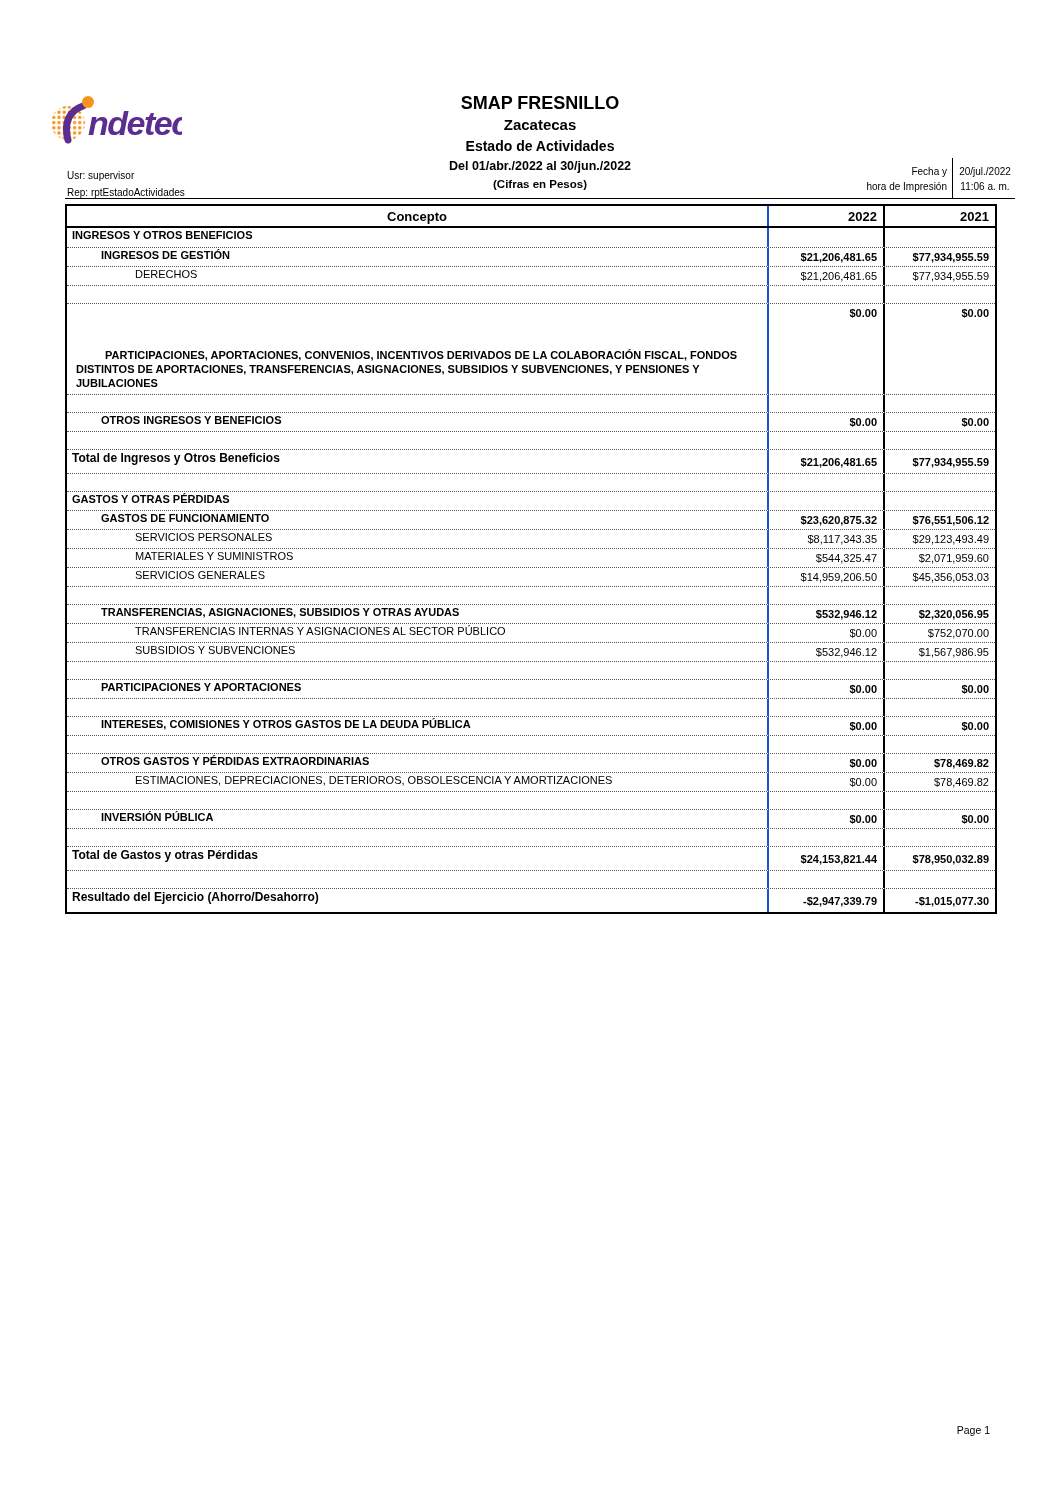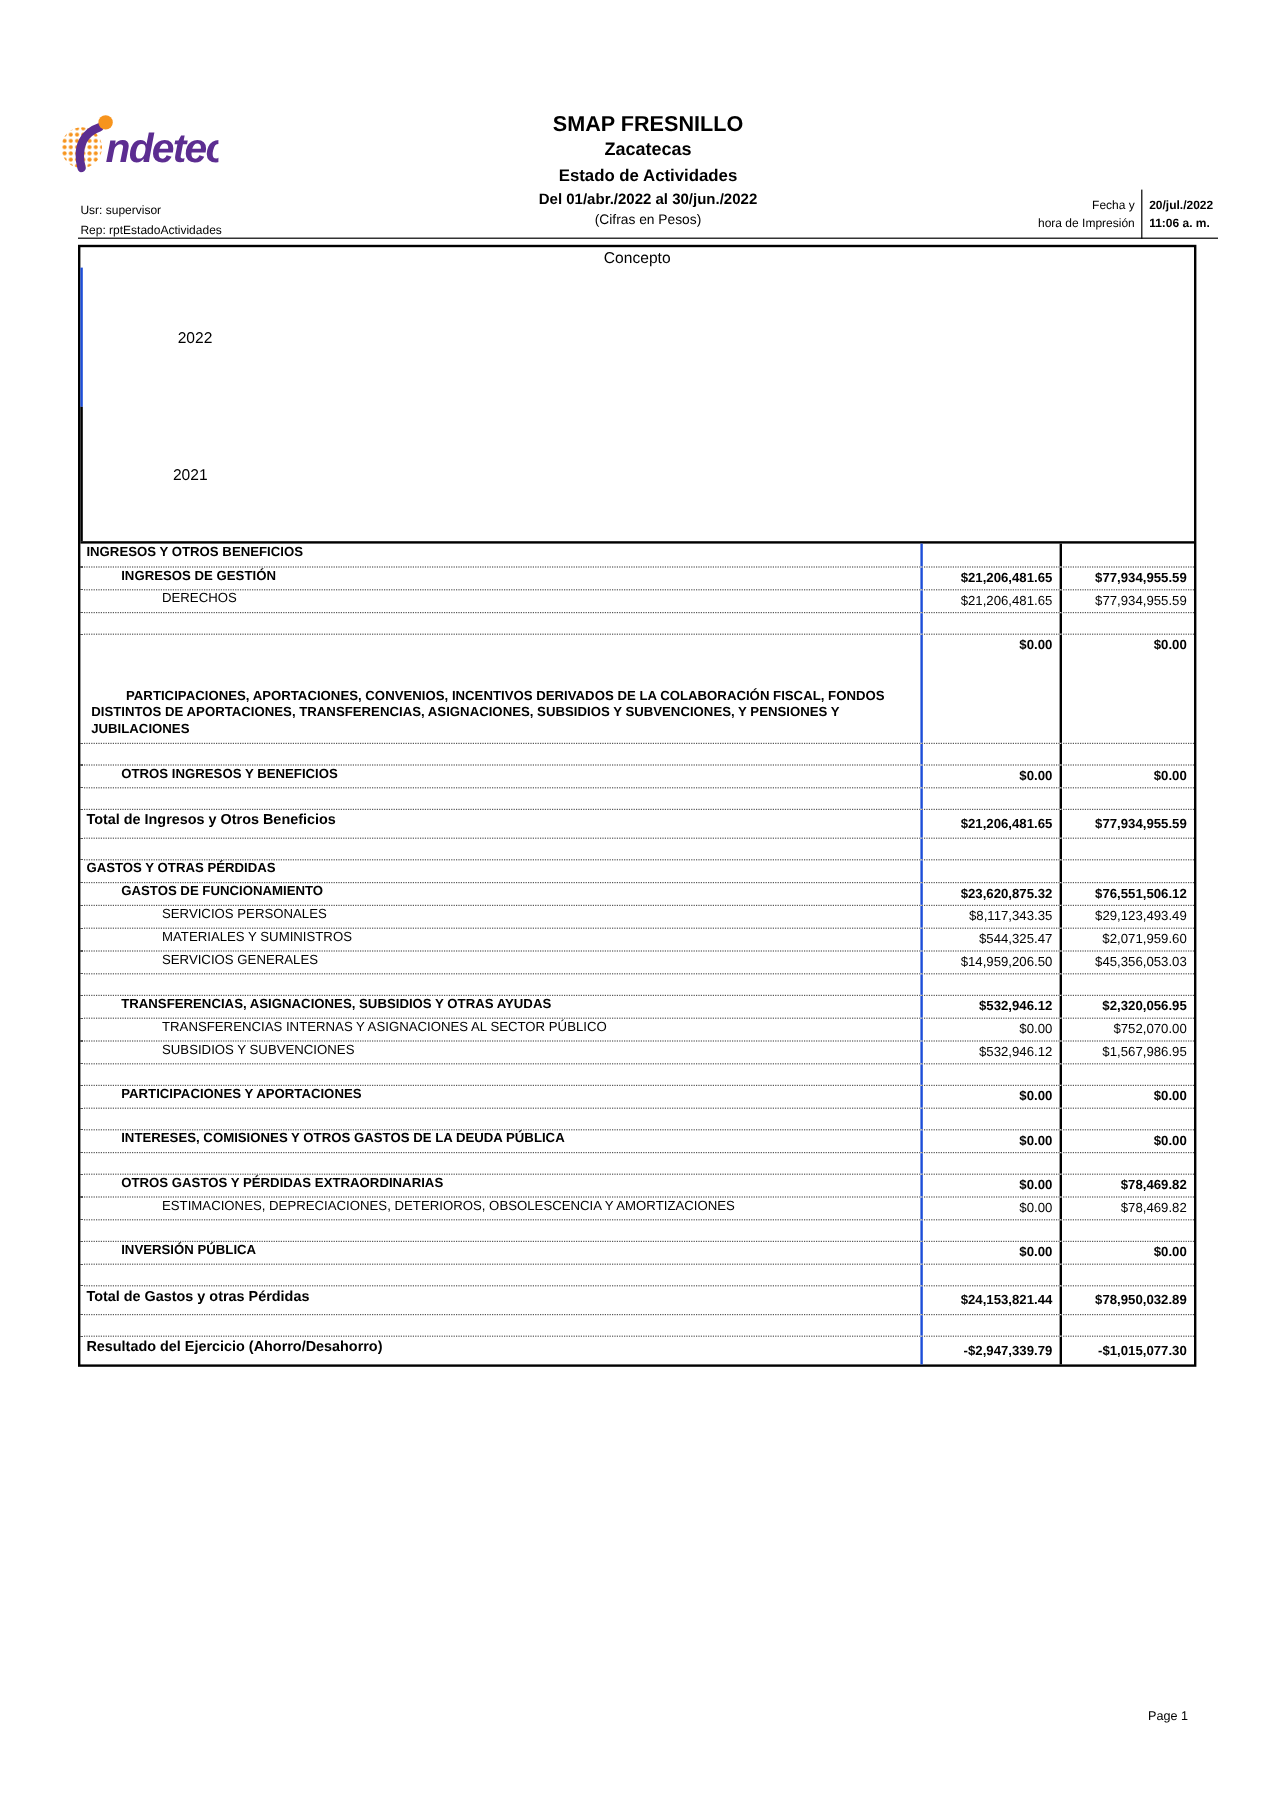--- a/index.html
+++ b/index.html
@@ -7,38 +7,38 @@
   body { font-family:"Liberation Sans", sans-serif; color:#000; }
   .page { position:relative; width:1058px; height:1497px; background:#fff; overflow:hidden;border-radius:22px; }
 
   
   .logo { position:absolute; left:46px; top:94px; width:136px; height:50px; }
   .title-block { position:absolute; left:65px; top:92px; width:950px; text-align:center; }
   .t-org    { font-size:18px; font-weight:bold; line-height:22px; }
   .t-state  { font-size:15px; font-weight:bold; line-height:22px; }
   .t-title  { font-size:14px; font-weight:bold; line-height:21px; }
   .t-period { font-size:12.5px; font-weight:bold; line-height:19px; }
-  .t-units  { font-size:11.5px; line-height:17px; }
+  .t-units  { font-size:11.5px; line-height:17px;font-weight:bold; }
 
   .meta-left { position:absolute; left:67px; top:167px; font-size:10px; line-height:17px; }
 
   .print-info { position:absolute; right:43px; top:158px; display:flex; height:41px; }
   .print-label { text-align:right; font-size:10px; line-height:15px; padding:6px 5px 0 0;
                  border-right:1px solid #000; }
-  .print-values { text-align:left; font-size:10px; line-height:15px; padding:6px 4px 0 6px; min-width:62px;font-weight:bold; }
+  .print-values { text-align:center; font-size:10px; line-height:15px; padding:6px 4px 0 6px; min-width:62px; }
 
   .header-rule { position:absolute; left:65px; top:198px; width:950px; border-top:1px solid #000; }
 
   
   .report-table { position:absolute; left:65px; top:204px; width:932px;
                   border:2px solid #000; font-size:11px; background:#fff; }
   .trow { display:flex; min-height:19px; border-top:1px dotted #555; }
   .trow.first { border-top:none; }
   .thead-row { min-height:22px; border-top:none; border-bottom:2px solid #000;
-               font-weight:normal; font-size:13px; align-items:center;flex-direction:column; }
+               font-weight:bold; font-size:13px; align-items:center; }
   .c { padding:1px 4px; }
   .c1 { flex:1 1 auto; min-width:0; }
   .c2 { width:116px; flex:0 0 116px; border-left:2px solid #1d4ed8; text-align:right; padding-right:6px; align-self:stretch; display:flex; align-items:center; justify-content:flex-end; }
   .c3 { width:112px; flex:0 0 112px; border-left:2px solid #000; text-align:right; padding-right:6px; align-self:stretch; display:flex; align-items:center; justify-content:flex-end; }
   .thead-row .c1 { text-align:center; }
 
   .trow.section .c1 { font-weight:bold; padding-left:5px; }
   .trow.group .c1 { font-weight:bold; padding-left:34px; }
   .trow.group .c2, .trow.group .c3 { font-weight:bold; }
   .trow.groupml { align-items:flex-start; }

